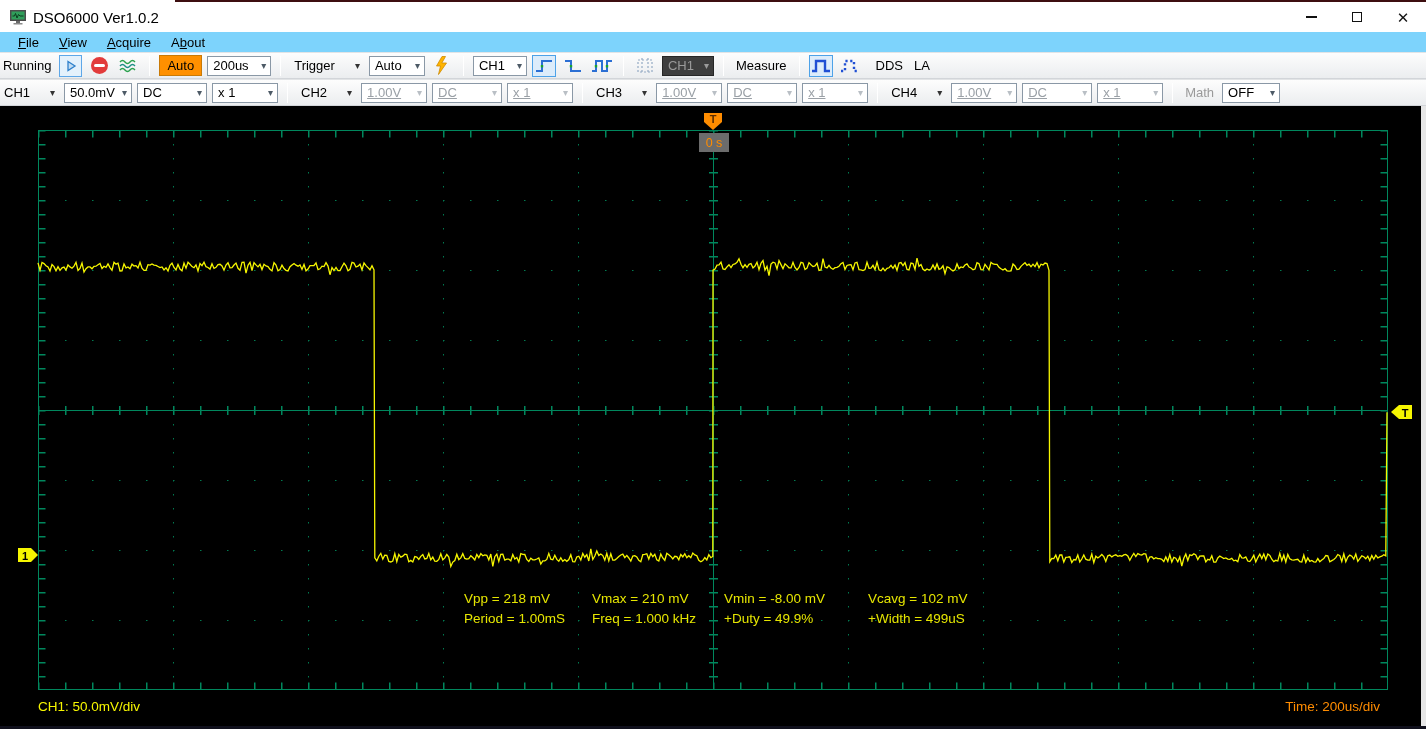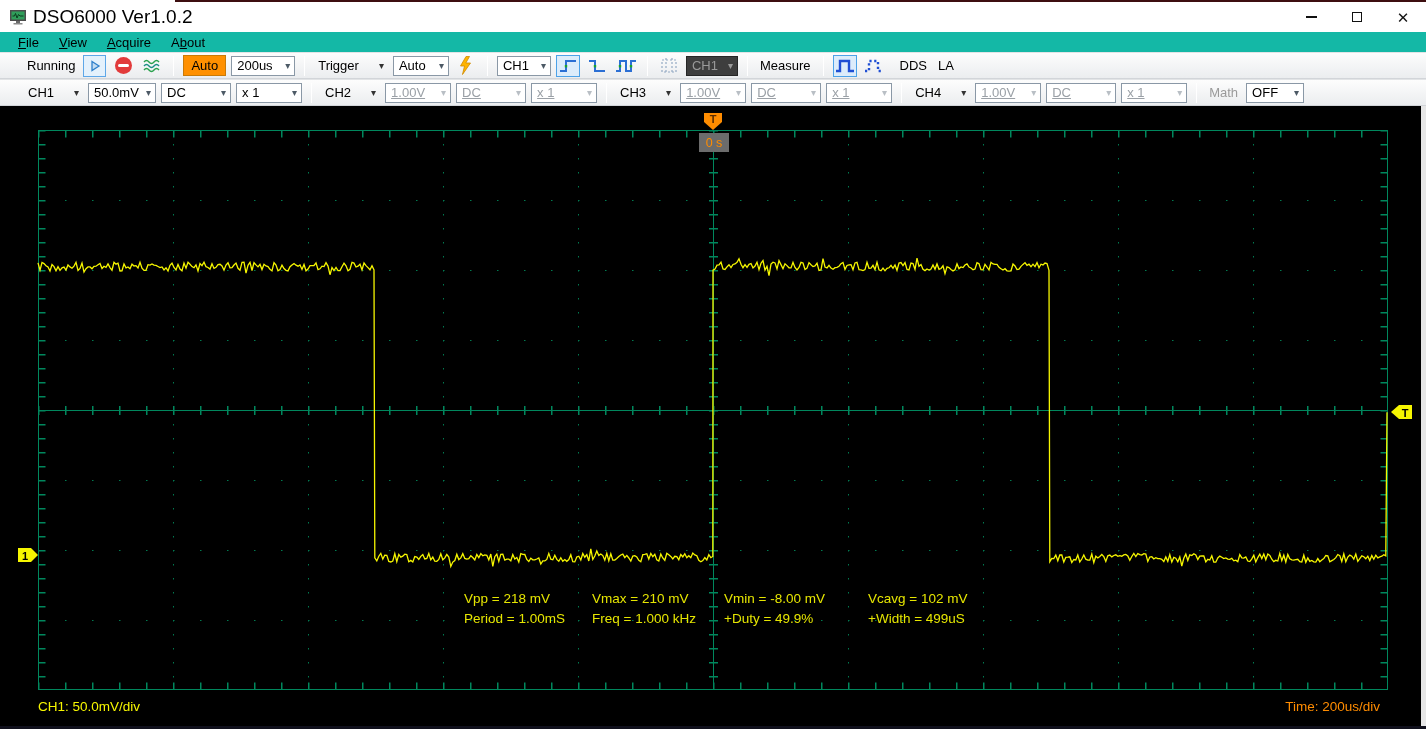--- a/index.html
+++ b/index.html
@@ -7,35 +7,35 @@
     font-family:"Liberation Sans", sans-serif; font-size:13px; }
   .window { width:1426px; height:752px; display:flex; flex-direction:column; background:#fff; }
 
   
   .titlebar { height:32px; background:#fff; display:flex; align-items:center; flex:0 0 auto;
     border-top:2px solid transparent;
     background-image:linear-gradient(to right,#ffffff 0 175px,#ffffff 175px);
   }
   .titlebar-topline{position:absolute;top:0;left:175px;right:0;height:2px;background:#3d0e10;}
   .app-icon { width:18px; height:16px; margin:0 6px 0 9px; }
-  .title-text { font-size:19px; color:#000; }
+  .title-text { font-size:15px; color:#000; }
   .win-controls { margin-left:auto; display:flex; height:100%; }
   .win-btn { width:46px; height:100%; display:flex; align-items:center; justify-content:center; }
   .glyph-min { width:11px; height:1.5px; background:#111; }
   .glyph-max { width:10px; height:10px; border:1.2px solid #111; }
   .glyph-close { font-size:15px; color:#111; line-height:1; }
 
   
-  .menubar { height:20px; background:#14b8a6; display:flex; align-items:center; flex:0 0 auto; padding-left:8px; }
+  .menubar { height:20px; background:#7dd3fc; display:flex; align-items:center; flex:0 0 auto; padding-left:8px; }
   .menu-item { padding:0 10px; font-size:13px; color:#000; height:100%; display:flex; align-items:center; }
 
   
   .toolbar { height:27px; flex:0 0 auto; display:flex; align-items:center;
     background:linear-gradient(#fdfdfd,#ebedef); border-top:1px solid #e2e4e6; border-bottom:1px solid #d2d5d9;
-    padding-left:24px; gap:5px; }
+    padding-left:0; gap:5px; }
   .sep { width:1px; height:20px; background:#c6c9cd; border-right:1px solid #fff; margin:0 4px; }
   .tlabel { color:#000; padding:0 3px; white-space:nowrap; }
   .tlabel.dis { color:#9a9a9a; }
   .tbtn { width:24px; height:22px; display:flex; align-items:center; justify-content:center; border:1px solid transparent; }
   .tbtn.sel { border:1px solid #4da2e8; background:#dcecfb; }
   .combo { height:20px; background:#fff; border:1px solid #8a98a6; display:flex; align-items:center; position:relative; padding-left:5px; }
   .combo .combo-val { color:#000; white-space:nowrap; }
   .combo .combo-arrow { margin-left:auto; padding:0 4px; color:#4d5a66; font-size:10px; }
   .combo.disabled .combo-val { color:#9aa0a6;text-decoration:underline; }
   .combo.disabled .combo-arrow { color:#b9bfc5; }

